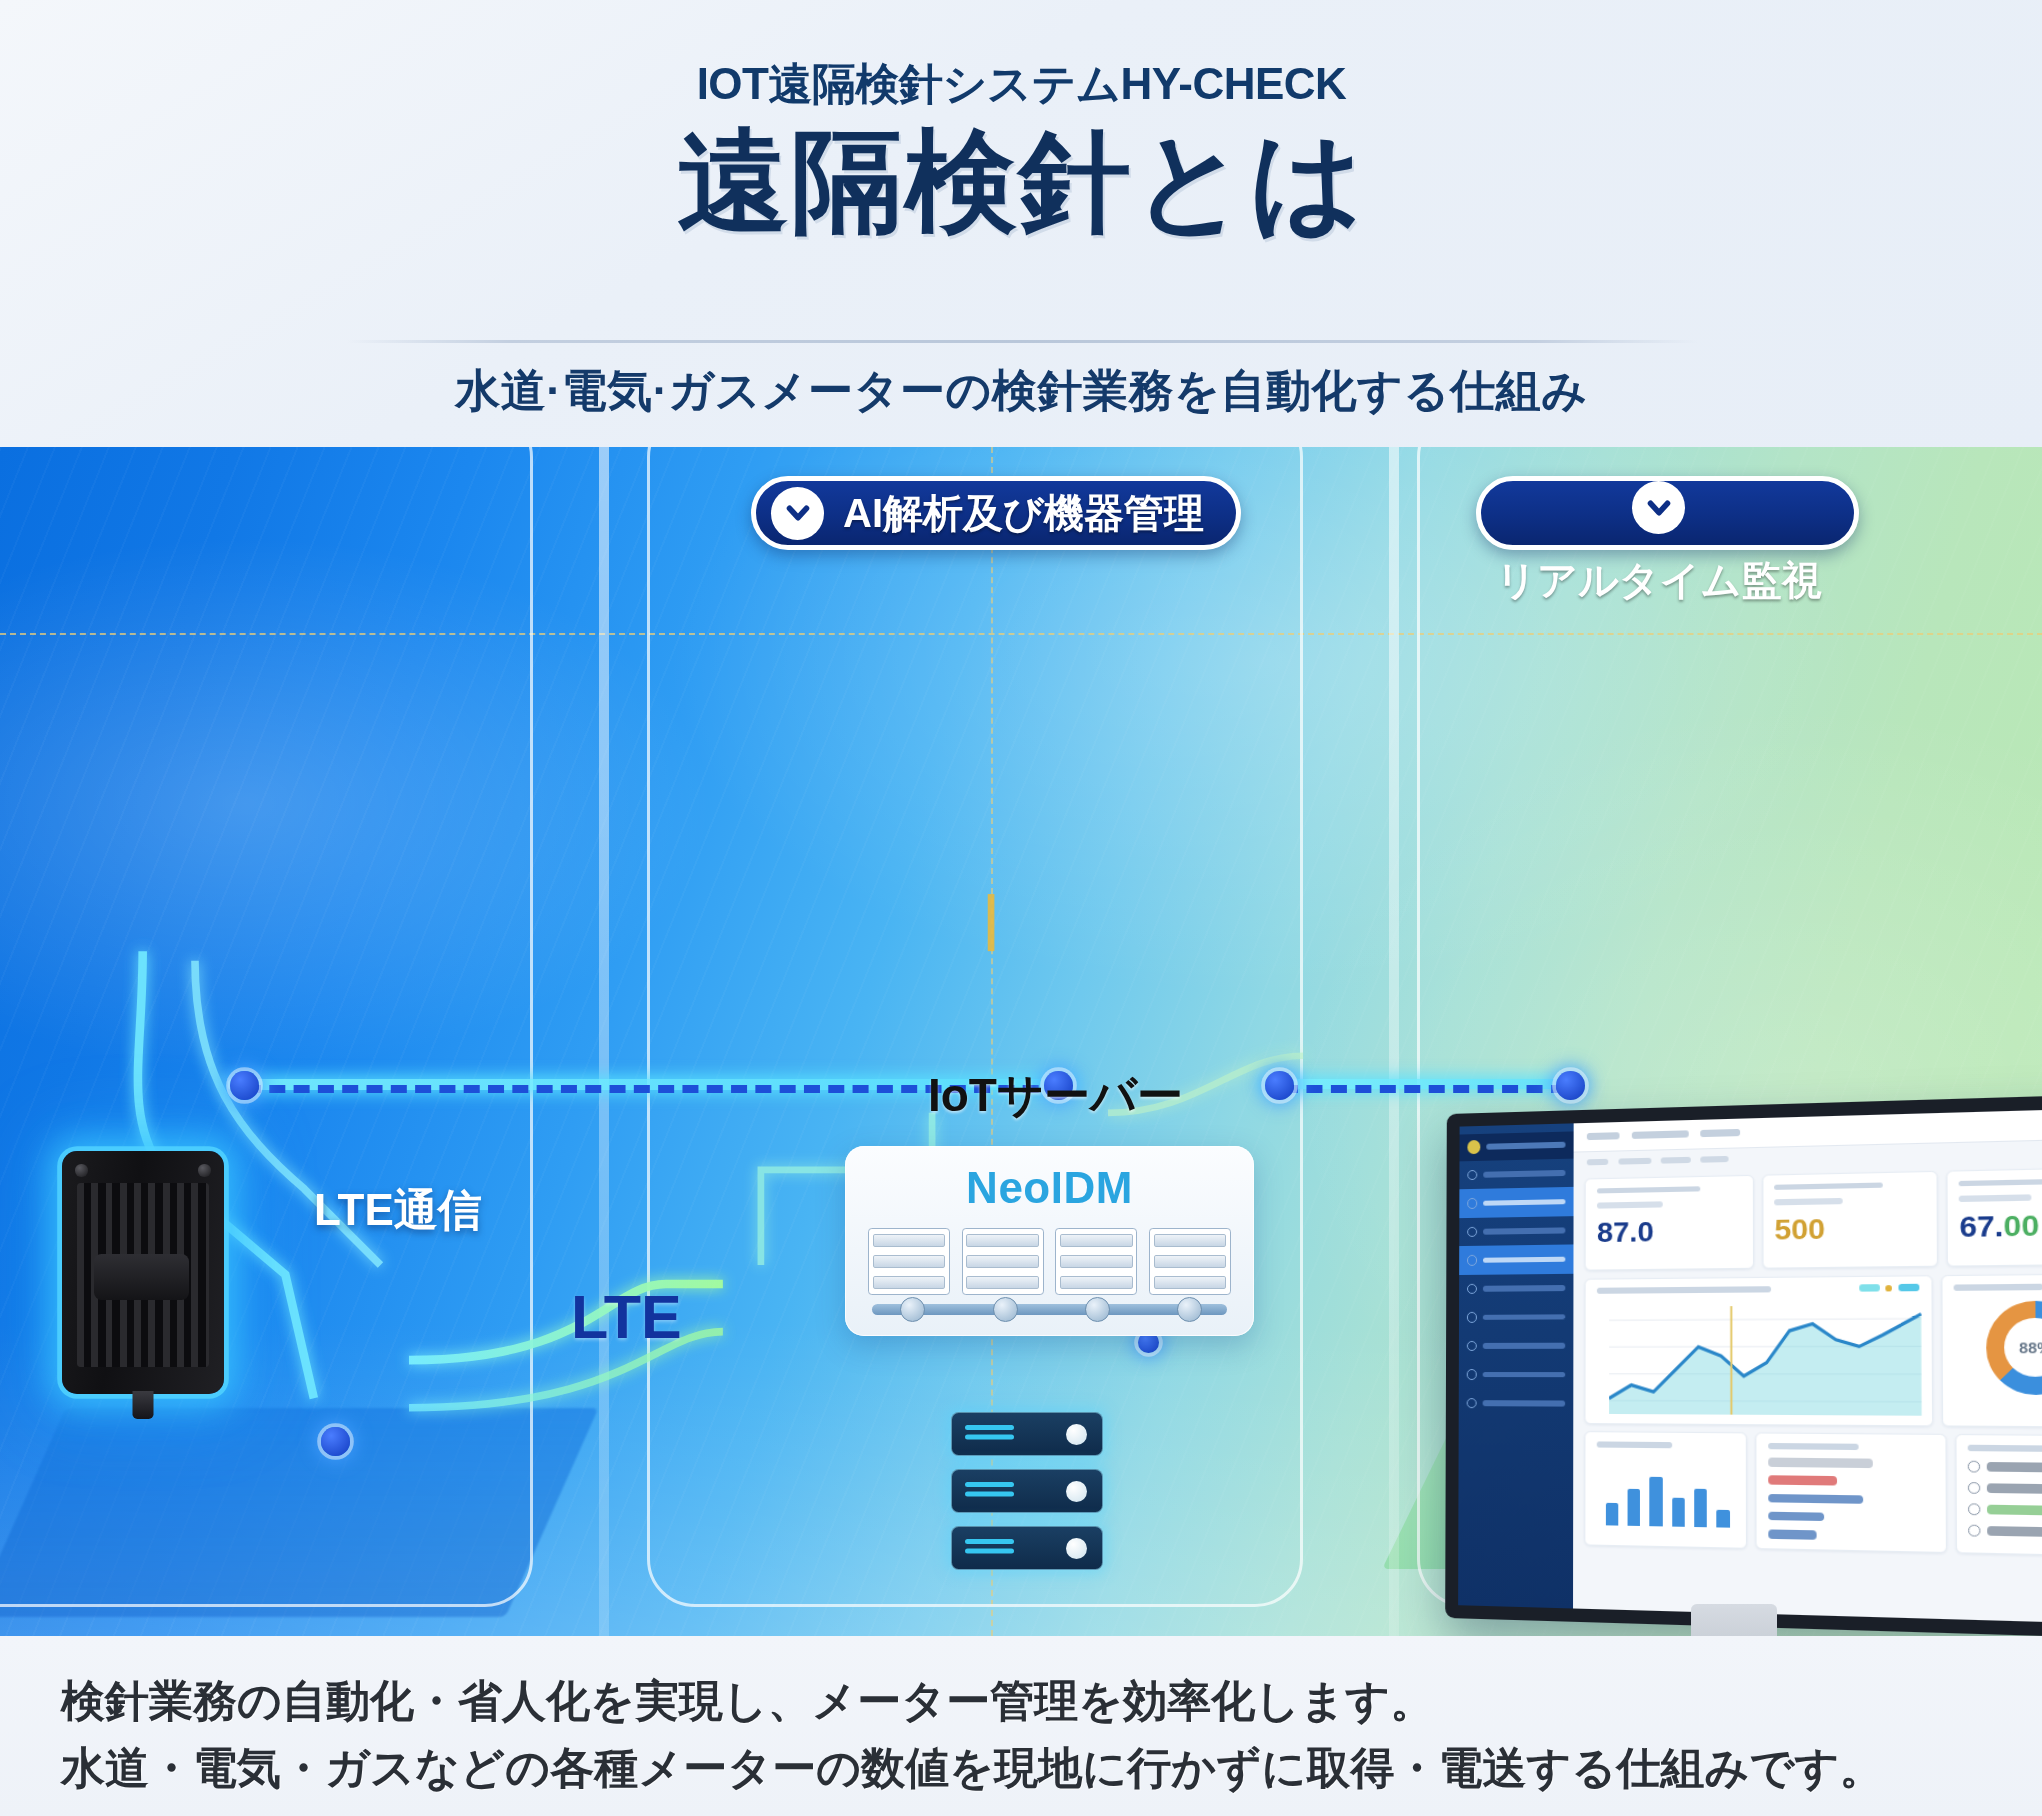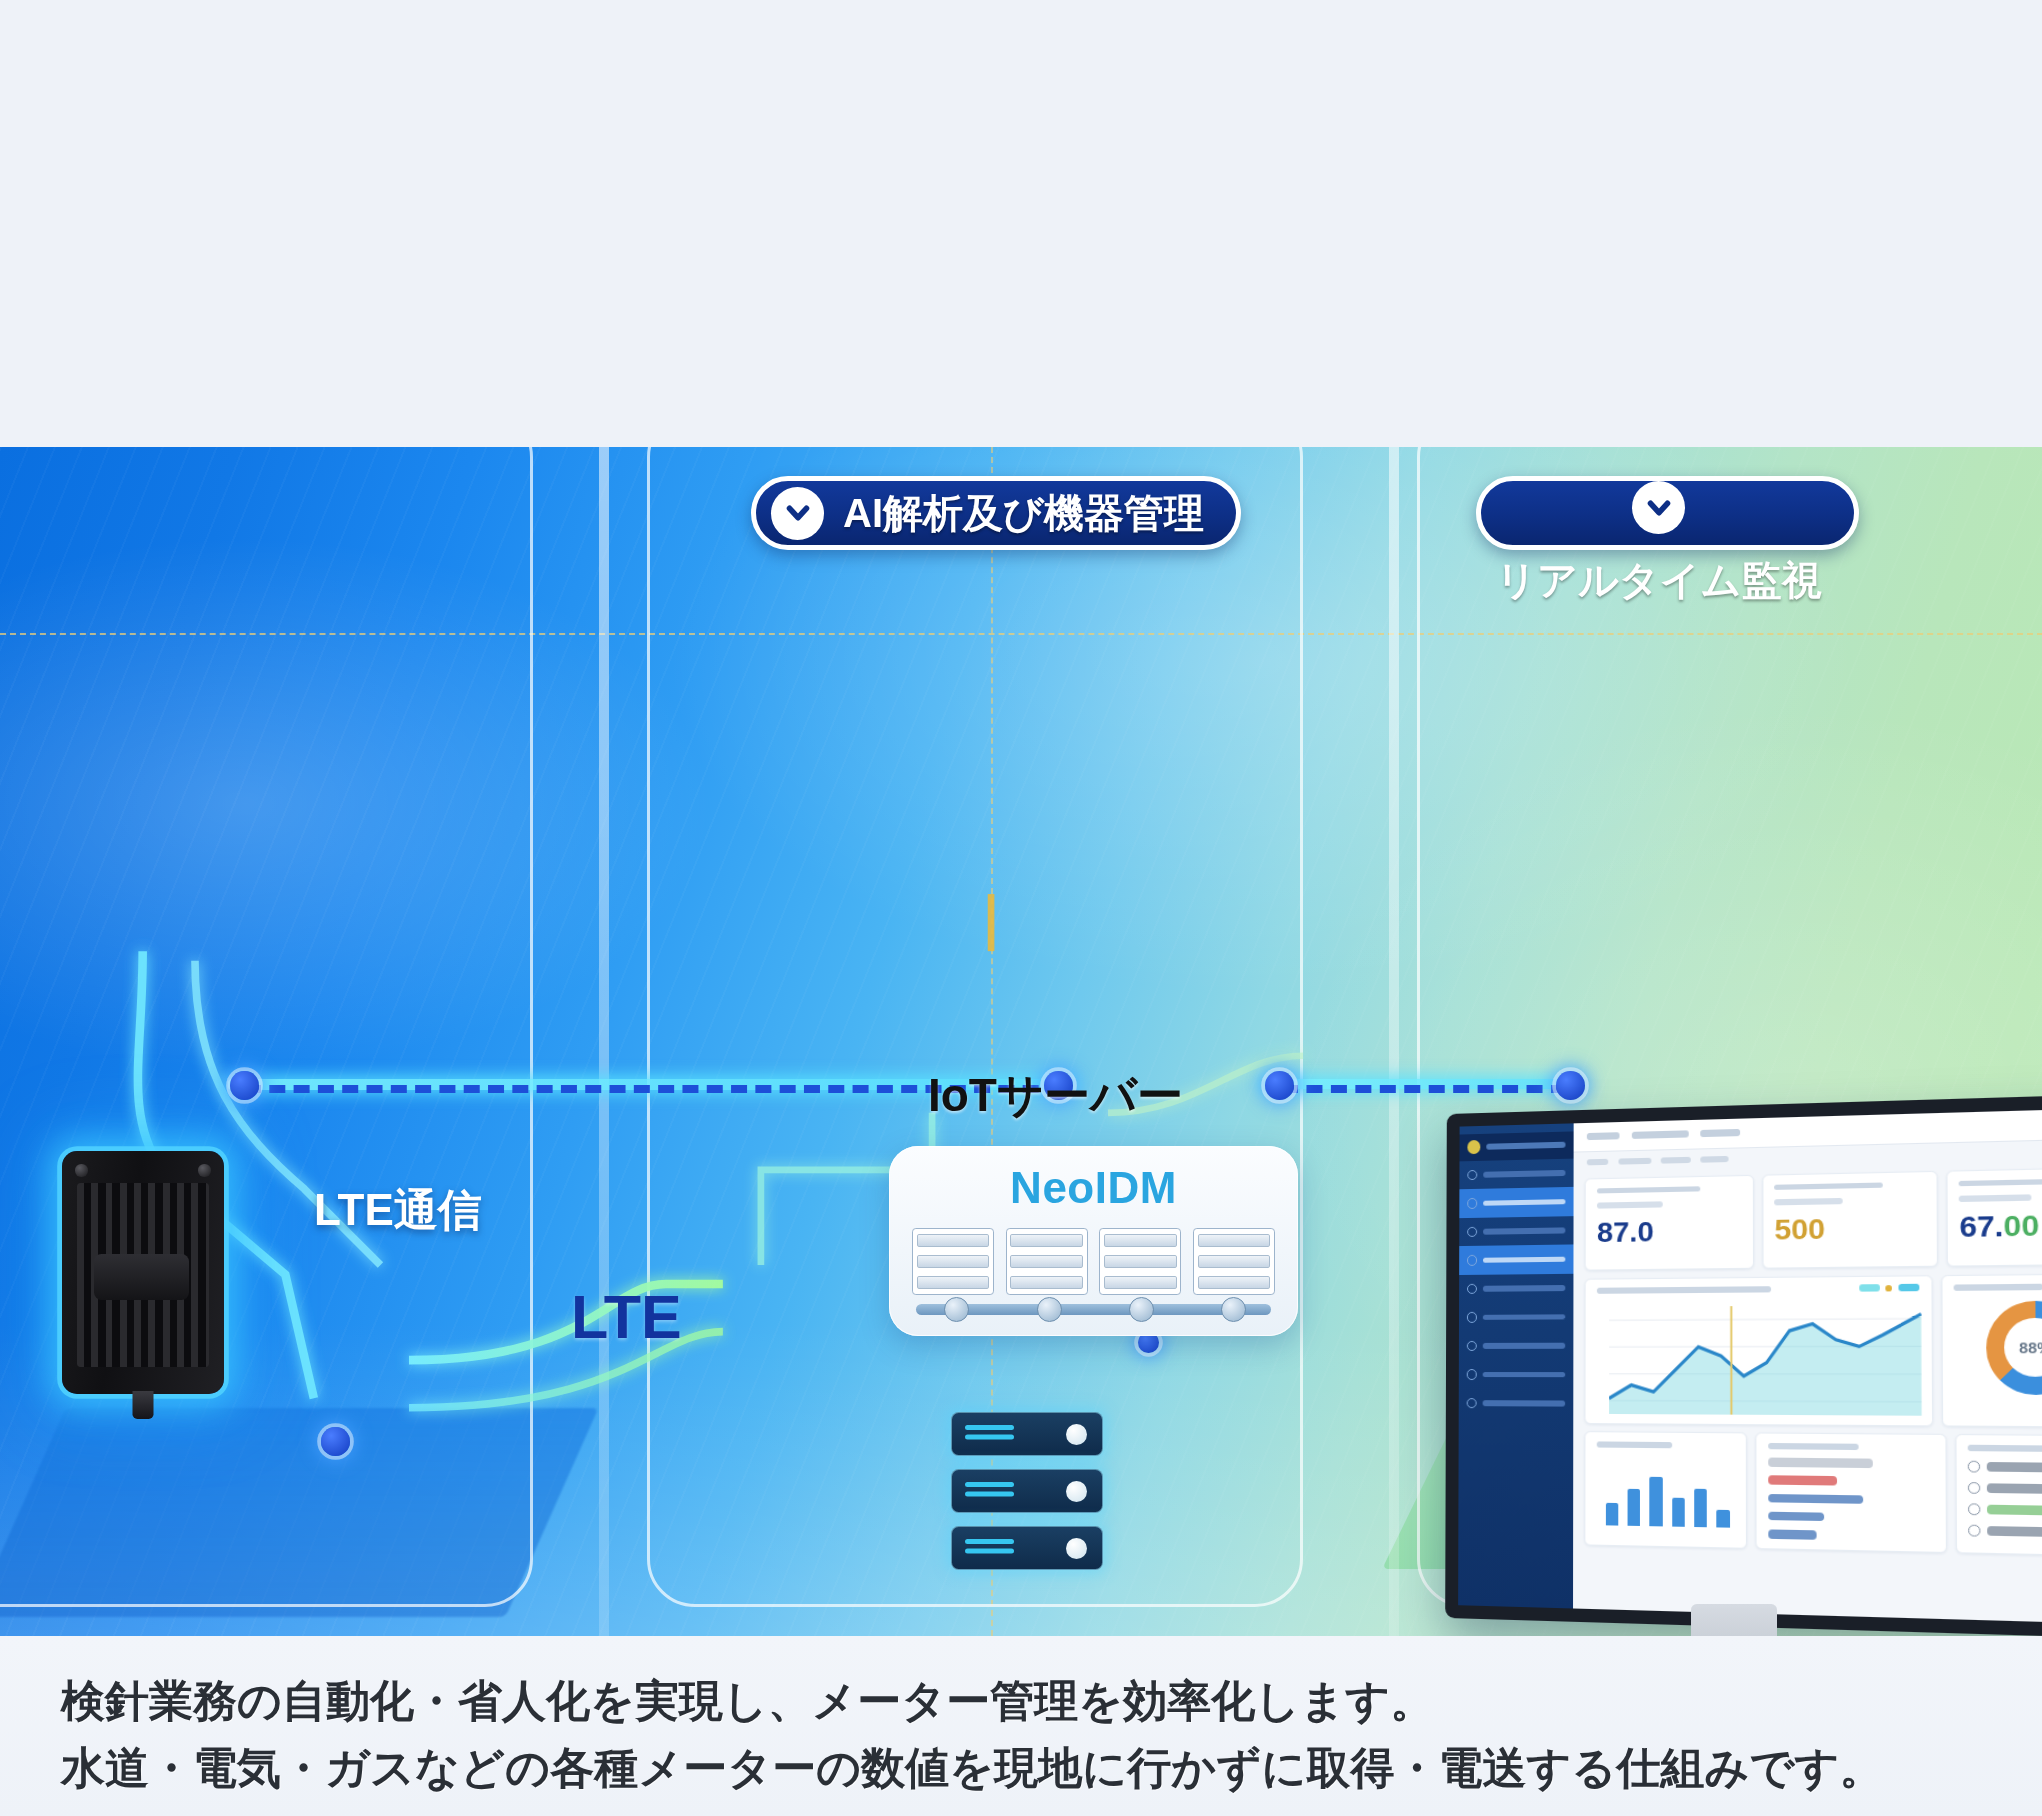--- a/index.html
+++ b/index.html
@@ -171,23 +171,22 @@
 
   
   .iot-title{
     position:absolute; left:875px; top:618px; width:361px; text-align:center;
     font-size:46px; font-weight:bold; color:#111;
     text-shadow:0 1.9px 2.9px rgba(255,255,255,.55);
   }
   .neobox{
     position:absolute; left:845px; top:699px; width:409px; height:190px;
     background:linear-gradient(180deg,#fbfdff 0%,#f1f6fb 55%,#e9f1f8 100%);
-    border-radius:29px;
+    border-radius:19px;
     box-shadow:0 9.5px 28.5px rgba(20,70,140,.25), 0 0 0 1px rgba(255,255,255,.8) inset;
-    margin-left:44px;
   }
   .neobox .brand{
     position:absolute; left:0; right:0; top:17px; text-align:center;
     font-size:44px; font-weight:bold; color:#2aa5e0; letter-spacing:0.5px;
   }
   .racks{ position:absolute; left:23px; right:23px; top:82px; height:67px;
     display:flex; justify-content:space-between; }
   .rack{ width:82px; height:67px; background:#fff;
     border:1.9px solid #9db4cc; border-radius:3.8px; padding:4.8px 3.8px;
     display:flex; flex-direction:column; justify-content:space-between; }
@@ -285,20 +284,26 @@
     padding:32px 0 0 61px;
   }
   .footer p{ font-size:44px; font-weight:bold; color:#2a2f36; line-height:1.52;
     text-shadow:1px 1px 0 rgba(255,255,255,.6); }
 </style>
 </head>
 <body>
 
 <div class="page">
 
+  <div class="header">
+    <div class="eyebrow">IOT遠隔検針システムHY-CHECK</div>
+    <div class="bigtitle">遠隔検針とは</div>
+    <div class="rule"></div>
+    <div class="subtitle">水道·電気·ガスメーターの検針業務を自動化する仕組み</div>
+  </div>
 
   <div class="stage">
     <div class="streaks"></div>
     <div class="ground"></div>
     <div class="floorpad2"></div>
     <div class="floorpad"></div>
 
     <div class="hline gold" style="top:186px"></div>
     <div class="vline" style="left:991px"></div>
     <div class="band" style="left:599px"></div>

